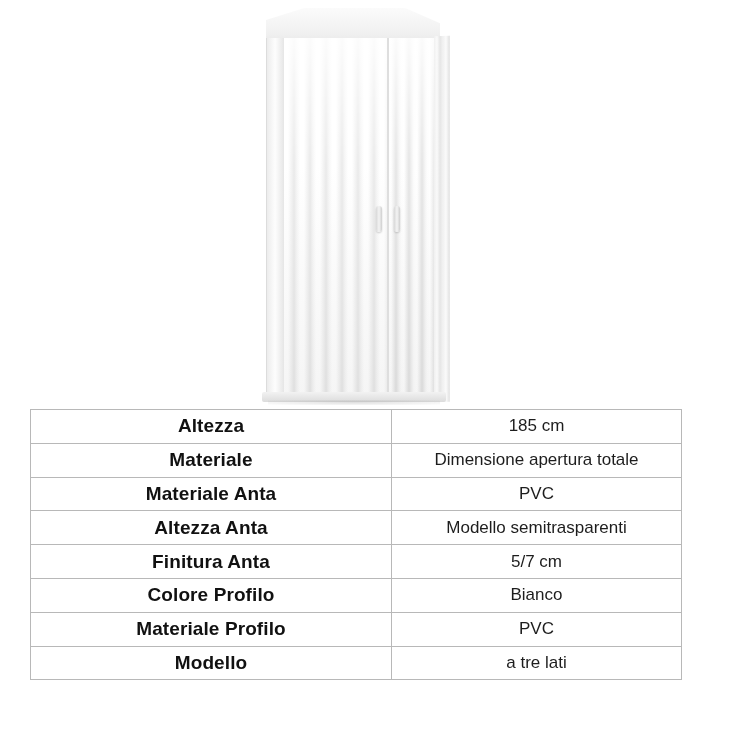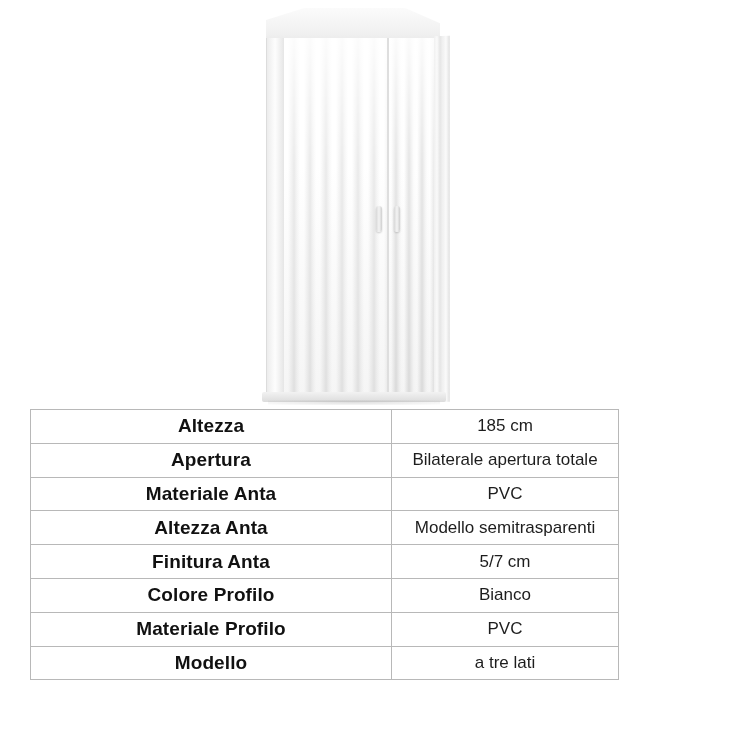--- a/index.html
+++ b/index.html
@@ -163,21 +163,21 @@
     width: 172px;
     height: 5px;
     background: radial-gradient(ellipse at center, rgba(0,0,0,0.12), rgba(0,0,0,0));
   }
 
   
   .spec-table {
     position: absolute;
     left: 30px;
     top: 409px;
-    width: 589px;
+    width: 652px;
     border-collapse: collapse;
     table-layout: fixed;
   }
   .spec-table tr {
     height: 33.8px;
   }
   .spec-table td {
     border: 1px solid #b8b8b8;
     padding: 0 10px;
     vertical-align: middle;
@@ -230,22 +230,22 @@
   </div>
 </div>
 
 <table class="spec-table">
   <tbody>
     <tr>
       <td class="label">Altezza</td>
       <td class="value">185 cm</td>
     </tr>
     <tr>
-      <td class="label">Apertura</td>
-      <td class="value">Bilaterale apertura totale</td>
+      <td class="label">Materiale</td>
+      <td class="value">Dimensione apertura totale</td>
     </tr>
     <tr>
       <td class="label">Materiale Anta</td>
       <td class="value">PVC</td>
     </tr>
     <tr>
       <td class="label">Altezza Anta</td>
       <td class="value">Modello semitrasparenti</td>
     </tr>
     <tr>

